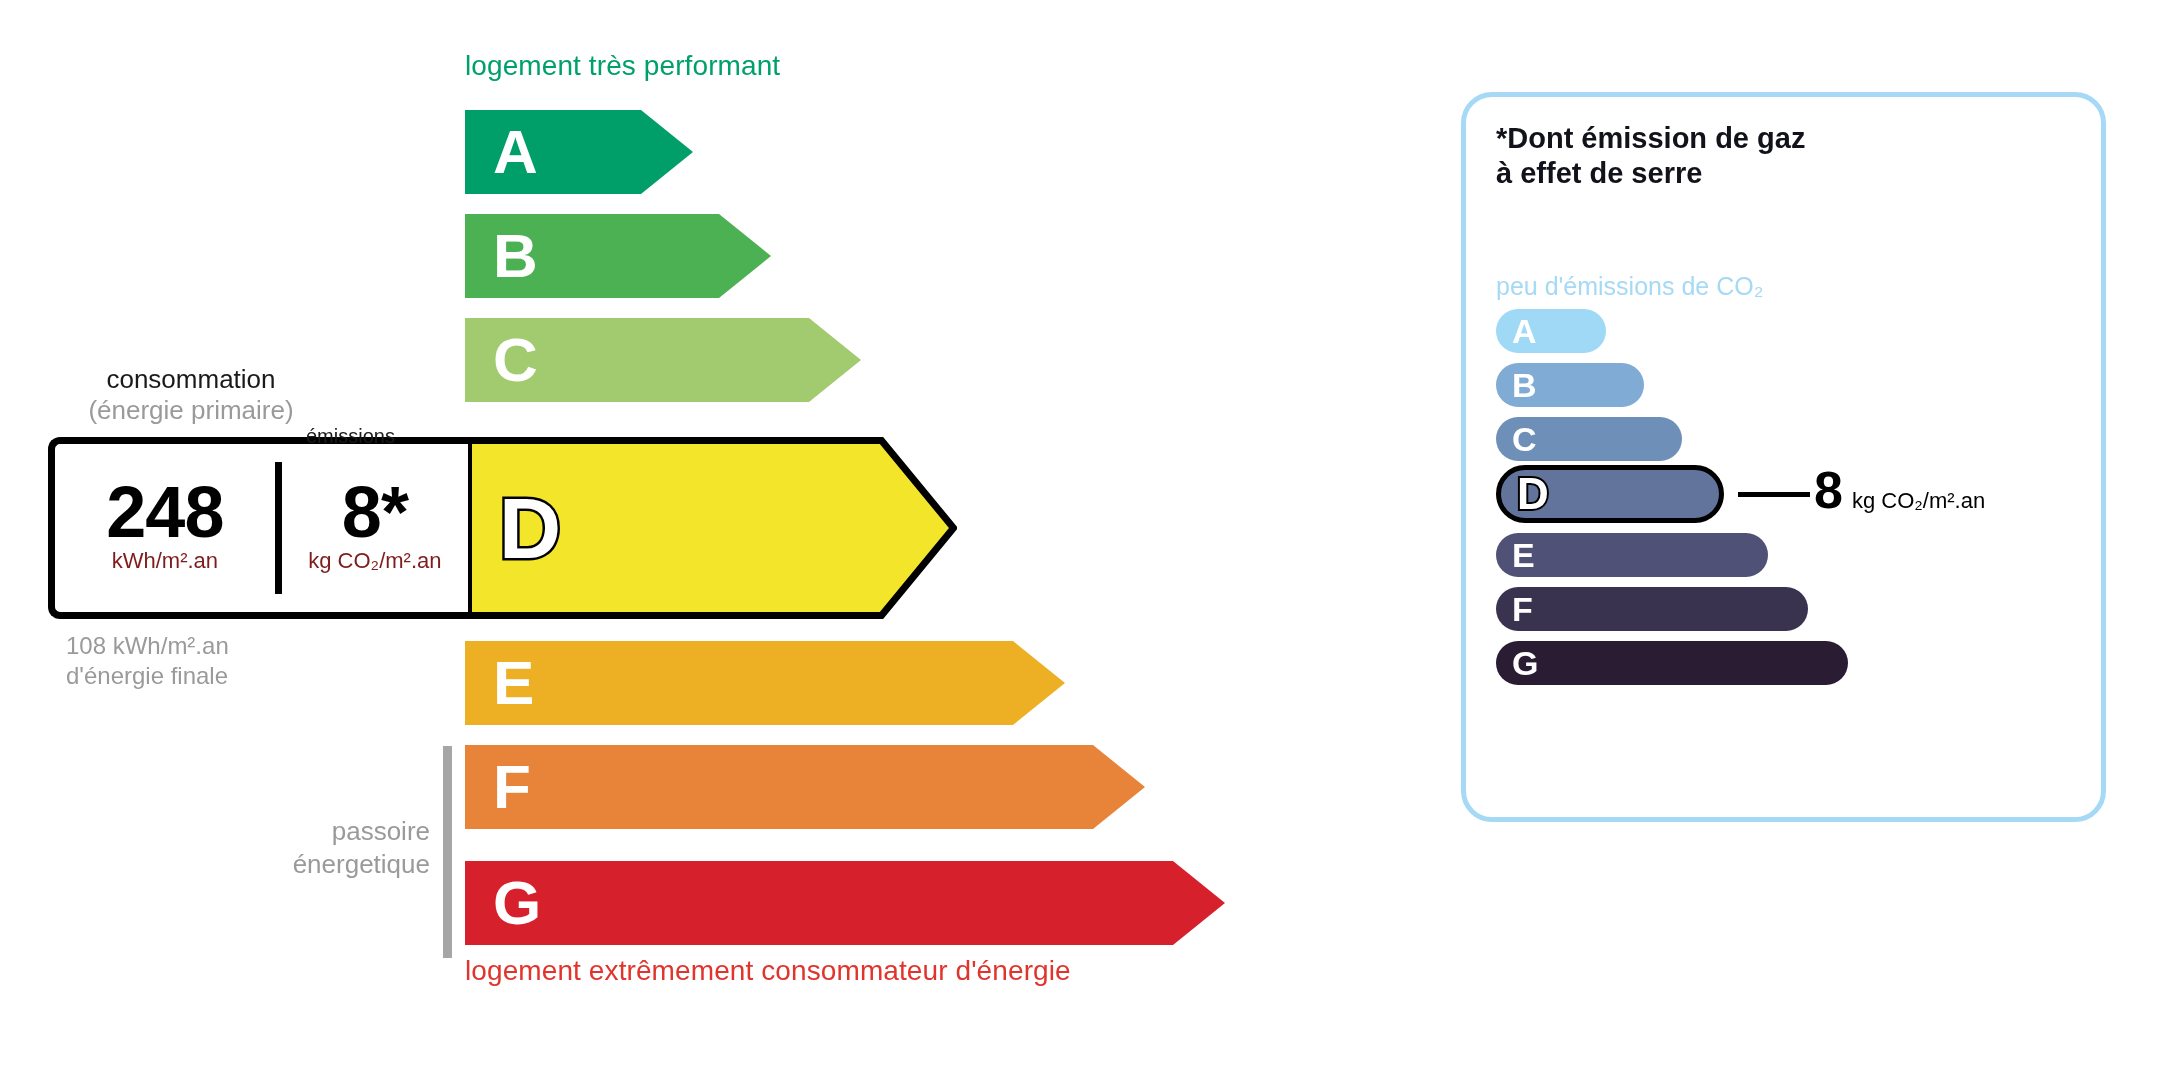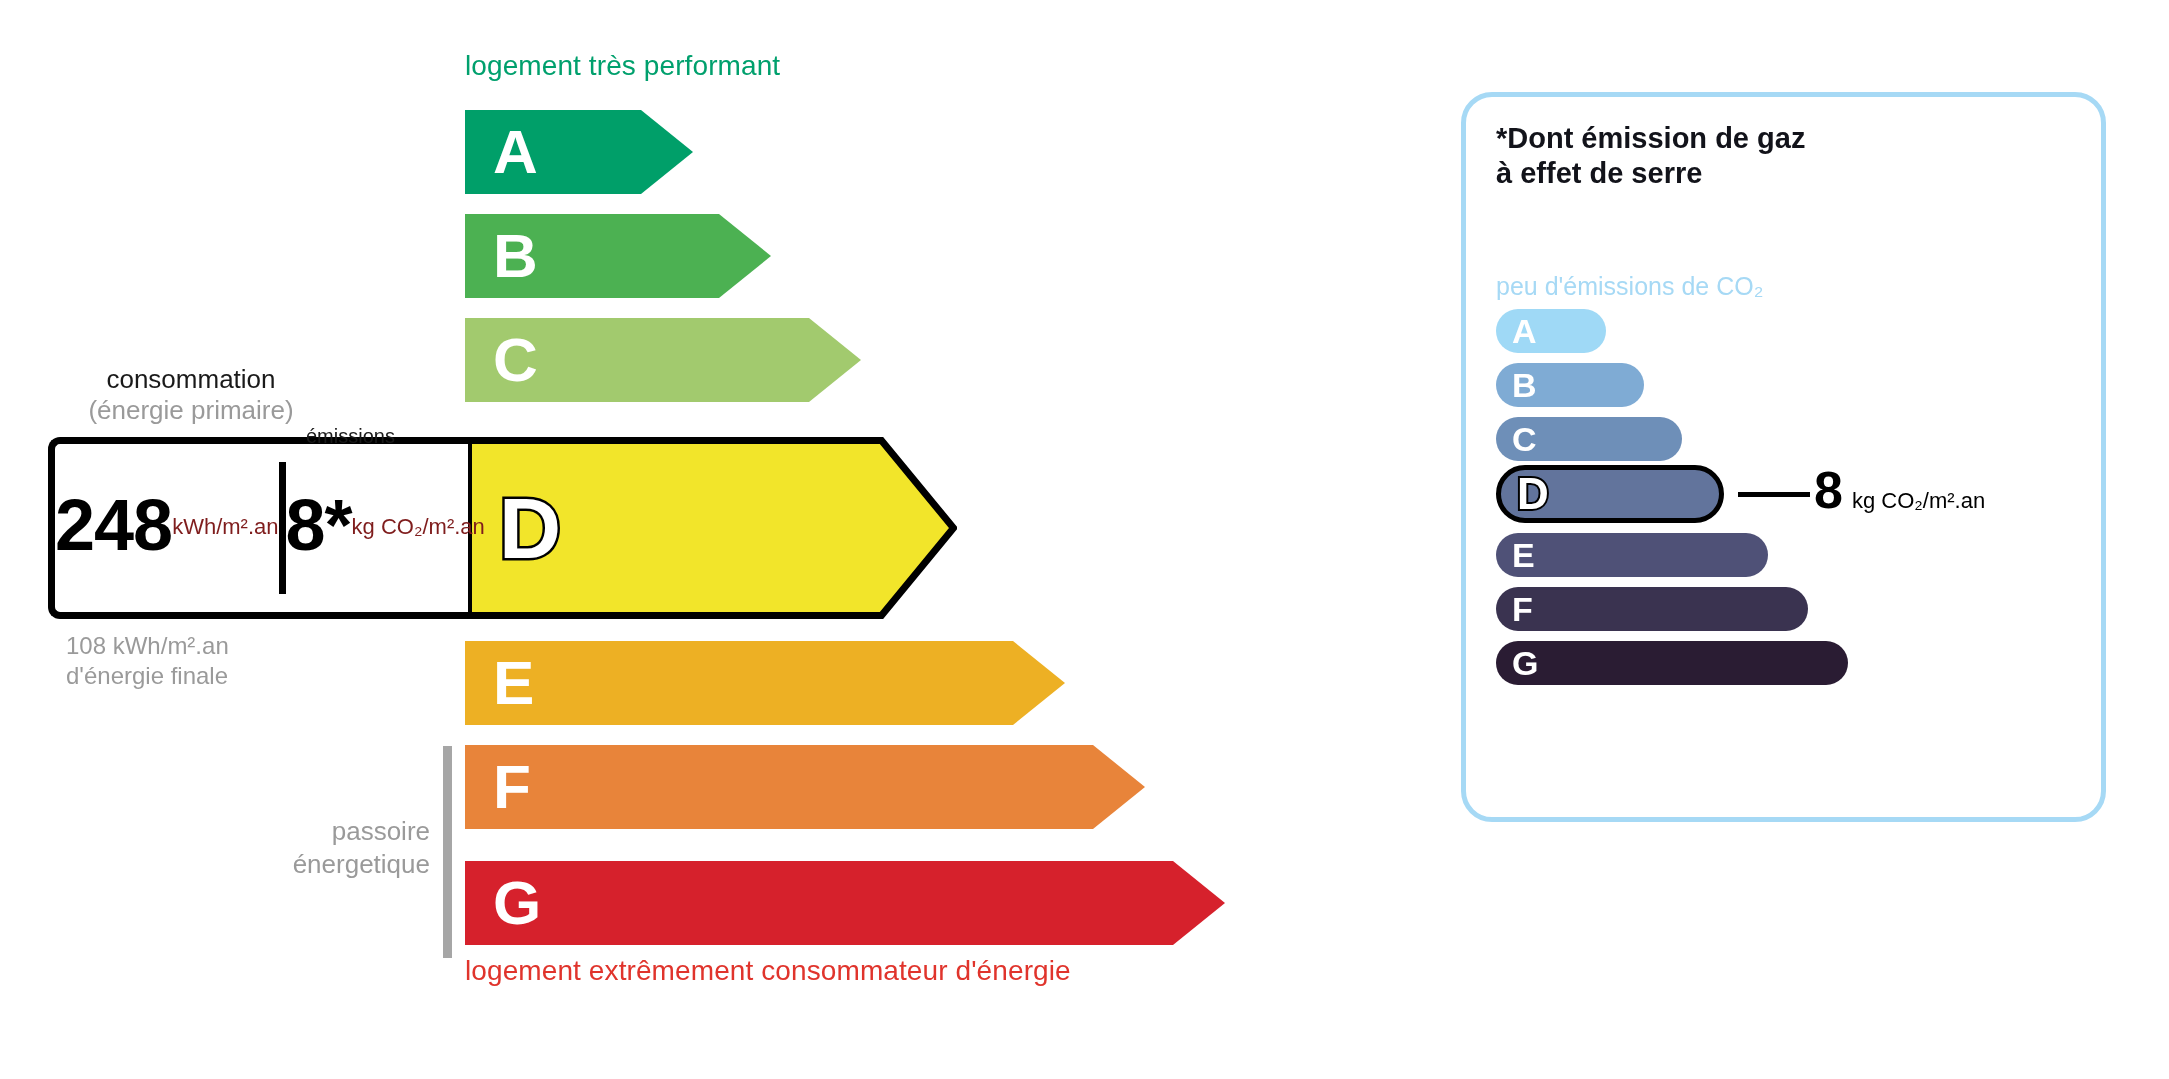--- a/index.html
+++ b/index.html
@@ -111,21 +111,21 @@
     border-right: none;
     border-radius: 12px 0 0 12px;
     background: #ffffff;
     box-sizing: border-box;
     display: flex;
     align-items: stretch;
   }
   .value-cell {
     flex: 1 1 0;
     display: flex;
-    flex-direction: row;
+    flex-direction: column;
     align-items: center;
     justify-content: center;
     padding-bottom: 4px;
   }
   .value-cell.first { flex: 1.18 1 0; }
   .value-divider {
     width: 7px;
     background: #000000;
     margin: 18px 0 18px 0;
     flex: 0 0 auto;

